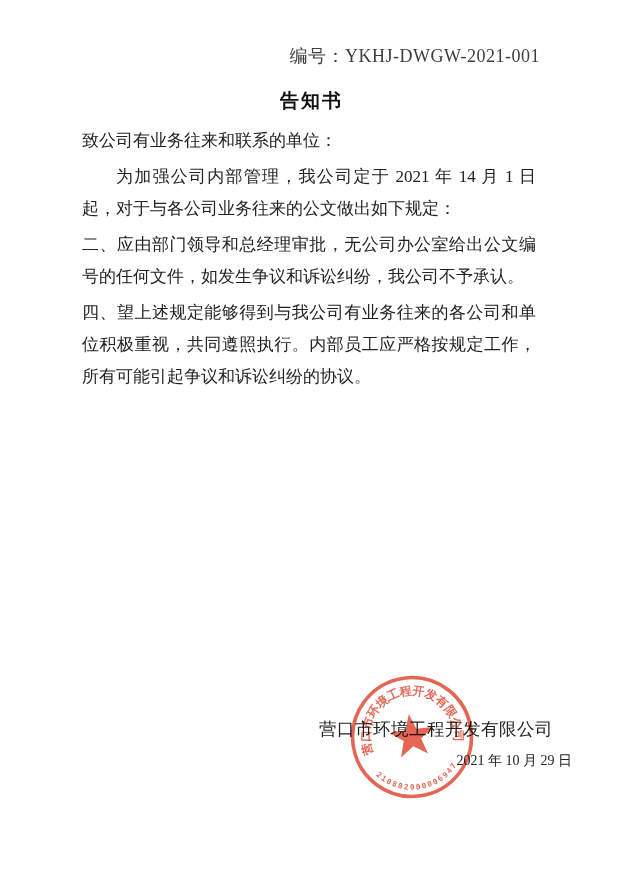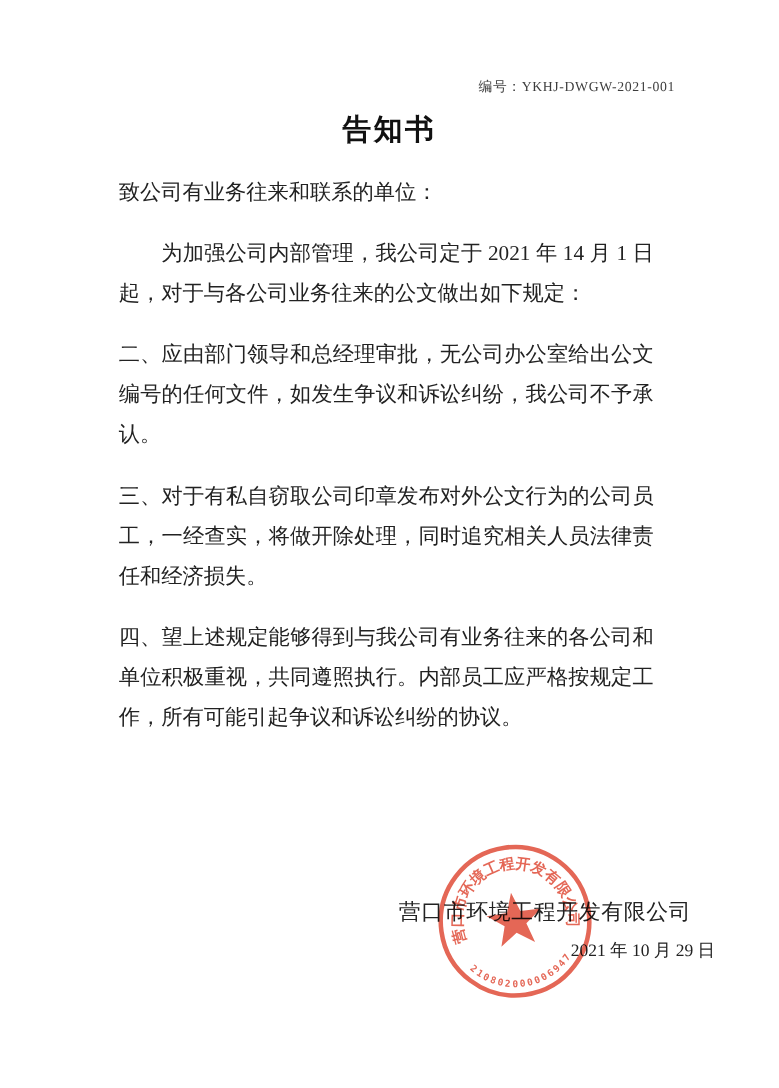--- a/index.html
+++ b/index.html
@@ -6,44 +6,44 @@
   .page{
     position:relative;
     width:623px;height:870px;
     background:#ffffff;
     overflow:hidden;
     font-family:"Liberation Serif","DejaVu Serif",serif;
     color:#1f1f1f;
   }
   .doc-number{
     position:absolute;
-    top:62px;right:83px;
-    font-size:11px;
+    top:44px;right:83px;
+    font-size:18px;
     letter-spacing:0.5px;
     color:#3d3d3d;
     white-space:nowrap;
   }
   .doc-title{
     position:absolute;
     top:88px;left:0;width:623px;
     text-align:center;
-    font-size:23px;
+    font-size:19px;
     font-weight:bold;
     letter-spacing:2px;
     color:#111;
   }
   .doc-body{
     position:absolute;
     top:121px;left:78px;width:462px;
     font-size:17px;
     line-height:32px;
     text-align:justify;
     color:#222;
   }
-  .doc-body p{margin:17px;}
+  .doc-body p{margin:4px;}
   .doc-body p.indent{text-indent:2em;}
   .company-signature{
     position:absolute;
     top:717px;right:70px;
     font-size:17.5px;
     letter-spacing:0.5px;
     color:#222;
     white-space:nowrap;
   }
   .signature-date{
@@ -79,21 +79,20 @@
 <div class="page">
 
   <div class="doc-number">编号：YKHJ-DWGW-2021-001</div>
 
   <div class="doc-title">告知书</div>
 
   <div class="doc-body" id="doc-body">
       <p class="">致公司有业务往来和联系的单位：</p>
       <p class="indent">为加强公司内部管理，我公司定于 2021 年 14 月 1 日起，对于与各公司业务往来的公文做出如下规定：</p>
       <p class="">二、应由部门领导和总经理审批，无公司办公室给出公文编号的任何文件，如发生争议和诉讼纠纷，我公司不予承认。</p>
-      <p class="">三、对于有私自窃取公司印章发布对外公文行为的公司员工，一经查实，将做开除处理，同时追究相关人员法律责任和经济损失。</p>
       <p class="">四、望上述规定能够得到与我公司有业务往来的各公司和单位积极重视，共同遵照执行。内部员工应严格按规定工作，所有可能引起争议和诉讼纠纷的协议。</p>
     </div>
 
   <div class="company-signature">营口市环境工程开发有限公司</div>
 
   <div class="signature-date">2021 年 10 月 29 日</div>
 
   <div class="seal">
     <svg viewBox="0 0 200 200" xmlns="http://www.w3.org/2000/svg">
       <g transform="rotate(-8 100 100)">

